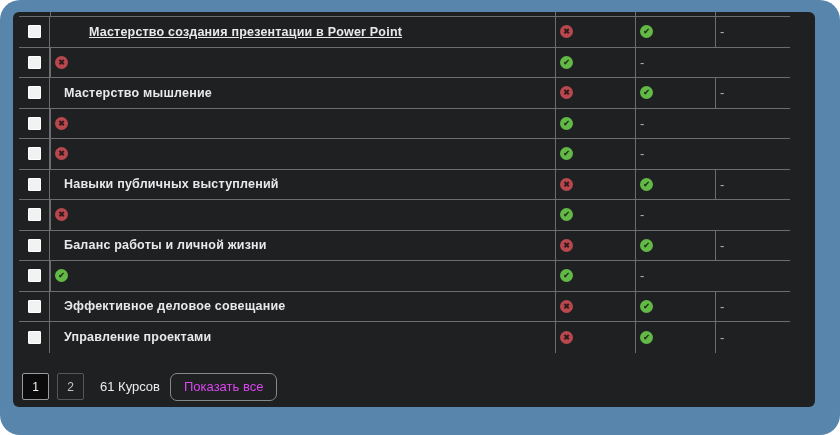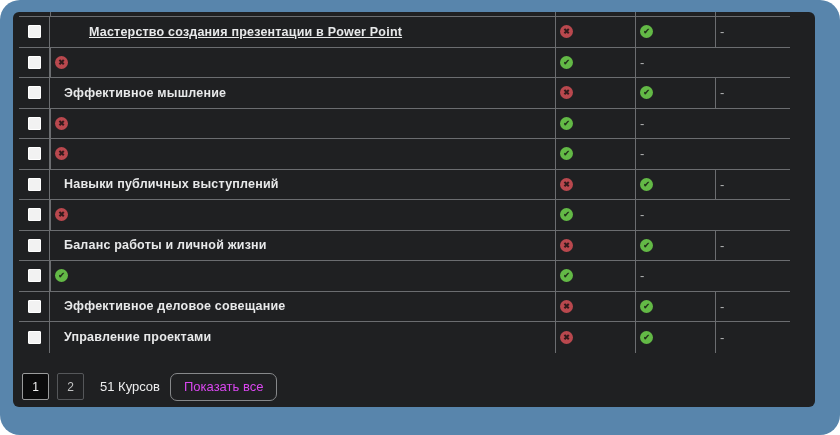--- a/index.html
+++ b/index.html
@@ -114,21 +114,21 @@
     <div class="cell c-extra">
       <span>-</span>
     </div>
   </div>
 
   <div class="row">
     <div class="cell c-check">
       <span class="checkbox"></span>
     </div>
     <div class="cell c-name">
-      <a class="course-link">Эффективное мышление</a>
+      <a class="course-link">Мастерство мышление</a>
     </div>
     <div class="cell c-st">
       <span class="status-icon fail">✖</span>
     </div>
     <div class="cell c-st">
       <span class="status-icon pass">✔</span>
     </div>
     <div class="cell c-extra">
       <span>-</span>
     </div>
@@ -267,18 +267,18 @@
   </div>
 </div>
     </div>
 
     <div class="pagination">
       <span style="display:flex">
   <button class="page-btn active">1</button>
 
   <button class="page-btn">2</button>
 </span>
-      <span class="count-label">51 Курсов</span>
+      <span class="count-label">61 Курсов</span>
       <button class="show-all-btn">Показать все</button>
     </div>
 
   </div>
 </div>
 
 </body></html>

